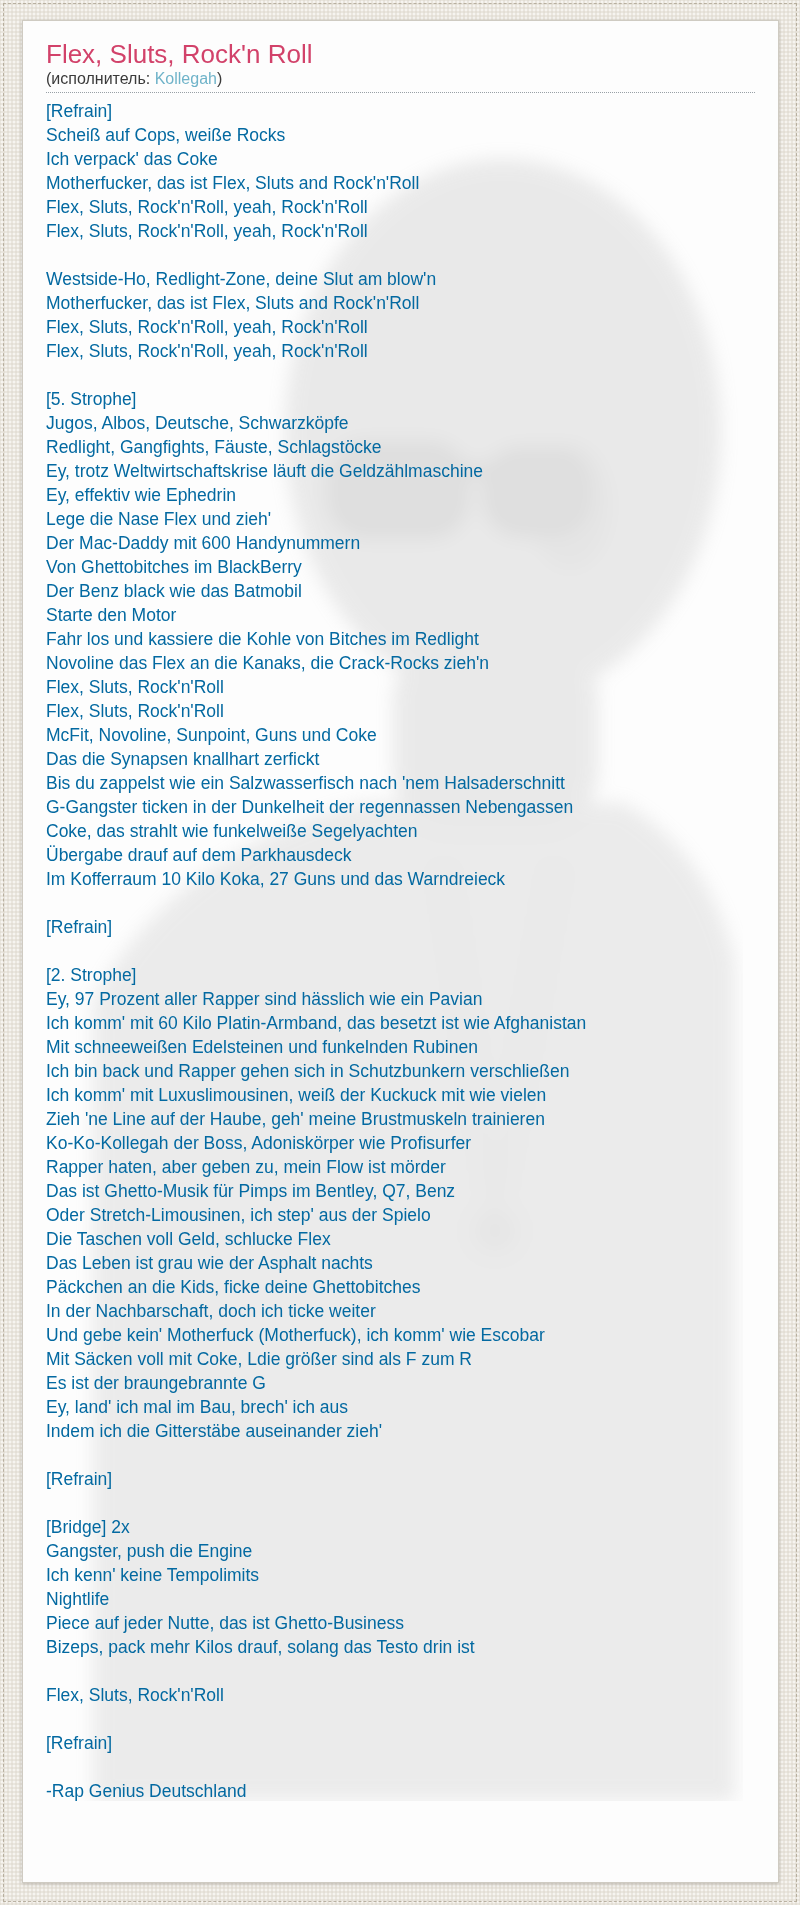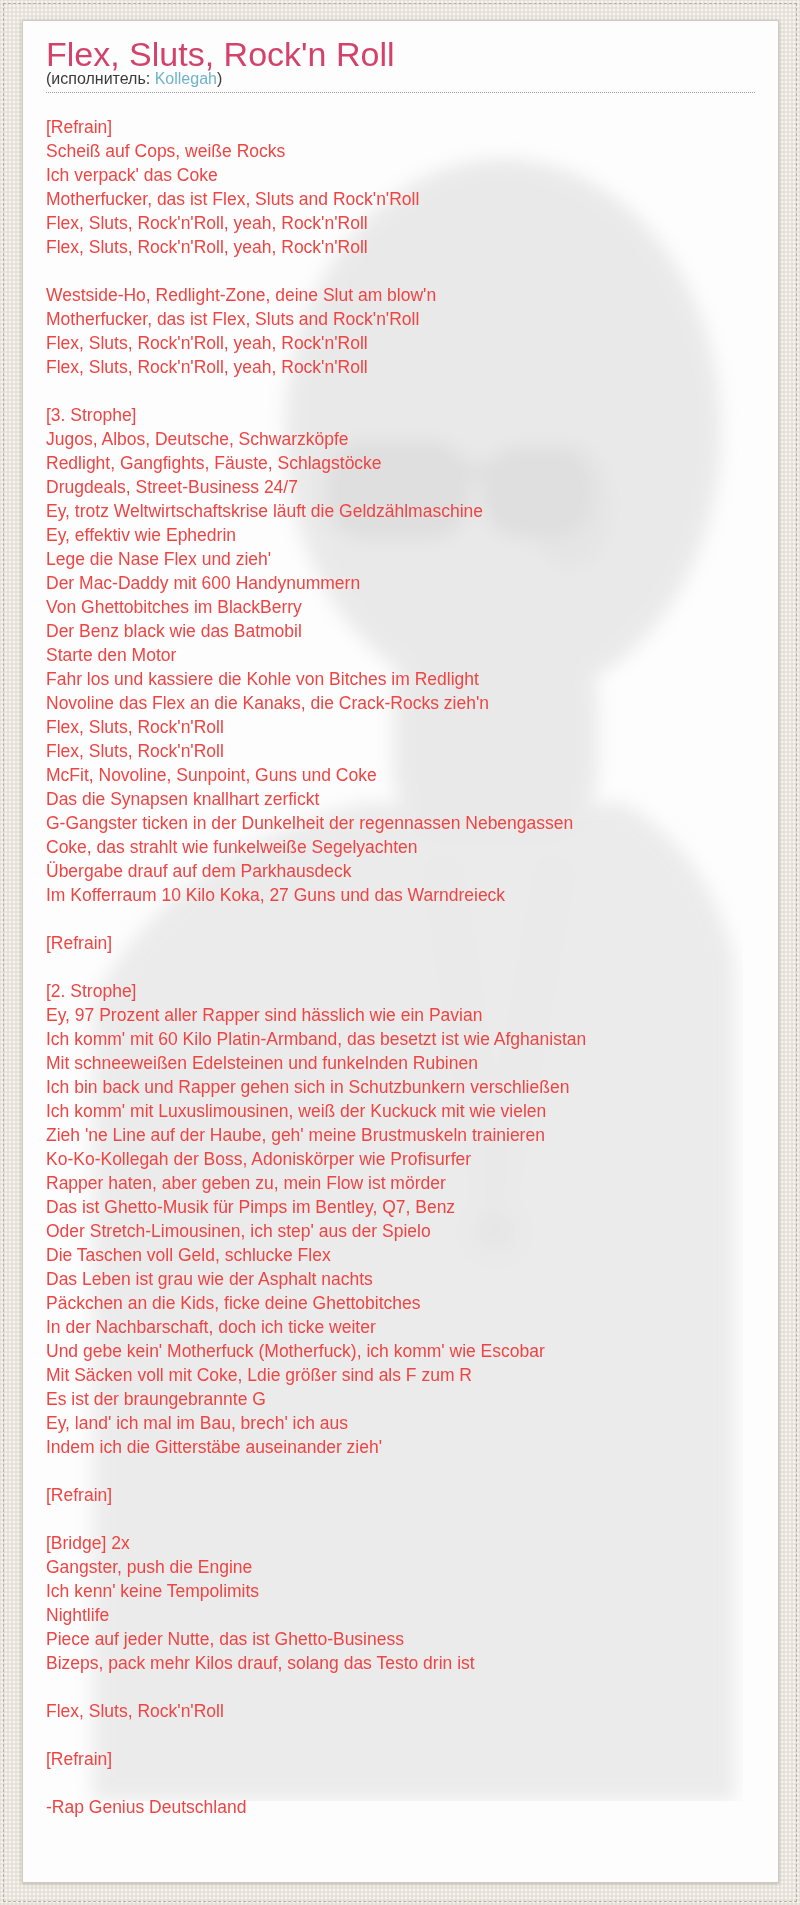--- a/index.html
+++ b/index.html
@@ -47,45 +47,45 @@
     height: 1720px;
     z-index: 0;
     pointer-events: none;
   }
   .content {
     position: relative;
     z-index: 1;
   }
   .song-title {
     margin: 0;
-    font-size: 34px;
+    font-size: 26px;
     line-height: 30px;
     font-weight: normal;
     color: #d2426a;
   }
   .artist-line {
     font-size: 16px;
     line-height: 20px;
     color: #3a3a3a;
   }
   .artist-line a {
     color: #6fb3c9;
     text-decoration: none;
     cursor: pointer;
   }
   .divider {
     border-bottom: 1px dotted #98a0a6;
     margin-top: 3px;
     height: 0;
   }
   .lyrics {
-    margin-top: 22px;
+    margin-top: 6px;
     font-size: 17.5px;
     line-height: 24px;
-    color: #ef4444;
+    color: #0369a1;
   }
   .lyrics-line {
     min-height: 24px;
     white-space: pre-wrap;
   }
 </style>
 </head>
 <body>
 
 <div class="stitch-frame"></div>
@@ -144,27 +144,26 @@
         <div class="lyrics-line">Westside-Ho, Redlight-Zone, deine Slut am blow'n</div>
 
         <div class="lyrics-line">Motherfucker, das ist Flex, Sluts and Rock'n'Roll</div>
 
         <div class="lyrics-line">Flex, Sluts, Rock'n'Roll, yeah, Rock'n'Roll</div>
 
         <div class="lyrics-line">Flex, Sluts, Rock'n'Roll, yeah, Rock'n'Roll</div>
 
         <div class="lyrics-line"></div>
 
-        <div class="lyrics-line">[3. Strophe]</div>
+        <div class="lyrics-line">[5. Strophe]</div>
 
         <div class="lyrics-line">Jugos, Albos, Deutsche, Schwarzköpfe</div>
 
         <div class="lyrics-line">Redlight, Gangfights, Fäuste, Schlagstöcke</div>
 
-        <div class="lyrics-line">Drugdeals, Street-Business 24/7</div>
 
         <div class="lyrics-line">Ey, trotz Weltwirtschaftskrise läuft die Geldzählmaschine</div>
 
         <div class="lyrics-line">Ey, effektiv wie Ephedrin</div>
 
         <div class="lyrics-line">Lege die Nase Flex und zieh'</div>
 
         <div class="lyrics-line">Der Mac-Daddy mit 600 Handynummern</div>
 
         <div class="lyrics-line">Von Ghettobitches im BlackBerry</div>
@@ -178,20 +177,21 @@
         <div class="lyrics-line">Novoline das Flex an die Kanaks, die Crack-Rocks zieh'n</div>
 
         <div class="lyrics-line">Flex, Sluts, Rock'n'Roll</div>
 
         <div class="lyrics-line">Flex, Sluts, Rock'n'Roll</div>
 
         <div class="lyrics-line">McFit, Novoline, Sunpoint, Guns und Coke</div>
 
         <div class="lyrics-line">Das die Synapsen knallhart zerfickt</div>
 
+        <div class="lyrics-line">Bis du zappelst wie ein Salzwasserfisch nach 'nem Halsaderschnitt</div>
 
         <div class="lyrics-line">G-Gangster ticken in der Dunkelheit der regennassen Nebengassen</div>
 
         <div class="lyrics-line">Coke, das strahlt wie funkelweiße Segelyachten</div>
 
         <div class="lyrics-line">Übergabe drauf auf dem Parkhausdeck</div>
 
         <div class="lyrics-line">Im Kofferraum 10 Kilo Koka, 27 Guns und das Warndreieck</div>
 
         <div class="lyrics-line"></div>

